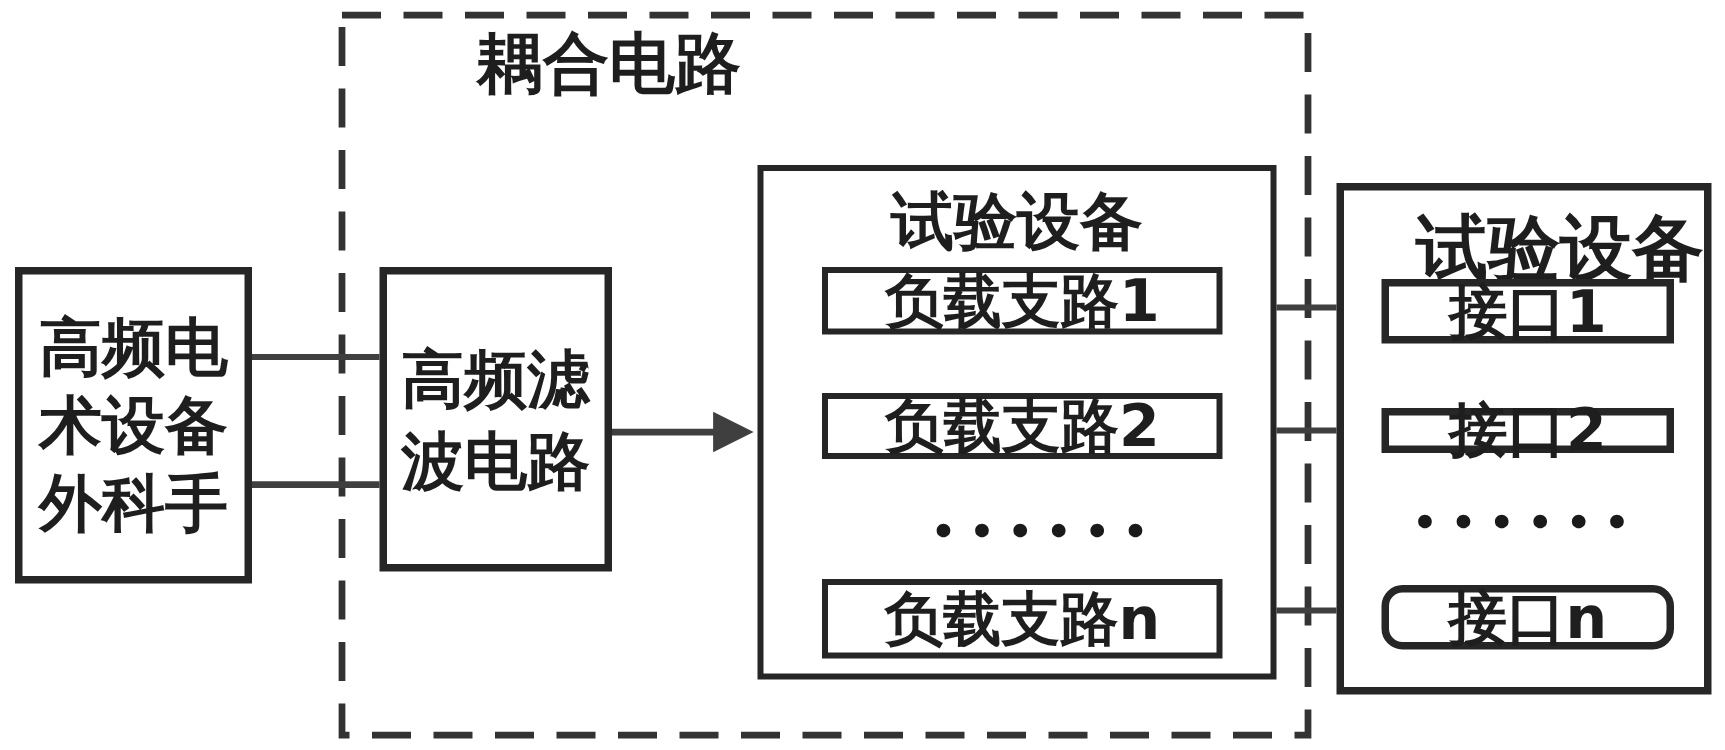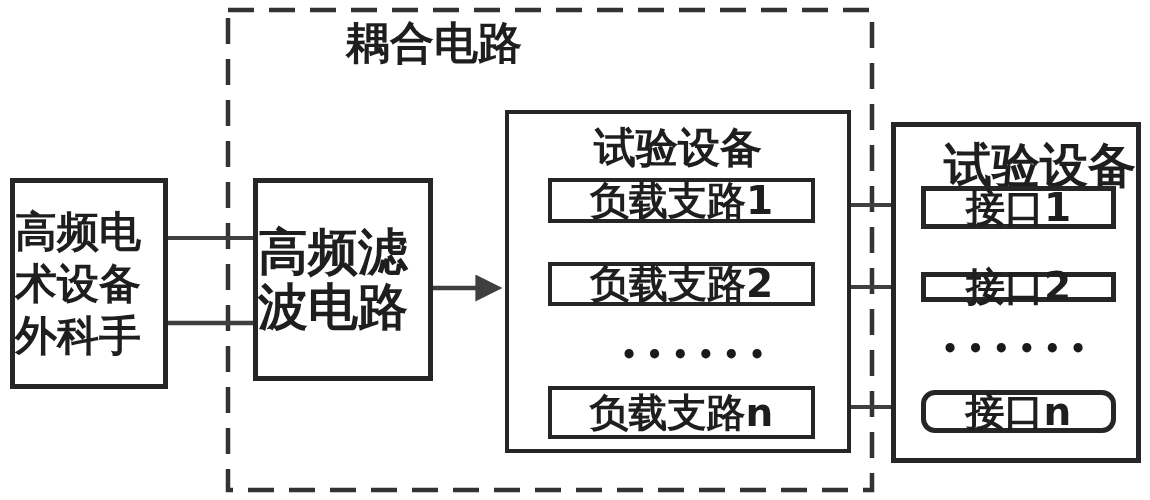--- a/index.html
+++ b/index.html
@@ -24,47 +24,47 @@
   }
   .box {
     position: absolute;
     box-sizing: border-box;
     border: 5px solid #262626;
     background: #ffffff;
     z-index: 2;
   }
   .flexcenter {
     display: flex;
-    align-items: flex-start;
+    align-items: center;
     justify-content: center;
     text-align: center;
   }
   .source-box {
     left: 10px; top: 178px;
     width: 158px; height: 211px;
     flex-direction: column;
     font-size: 42px;
     line-height: 52px;
     font-weight: 600;
   }
   .coupling-label {
     position: absolute;
     left: 318px; top: 18px;
     width: 204px; height: 50px;
     font-size: 44px;
     line-height: 50px;
     font-weight: 600;
-    text-align: right;
+    text-align: left;
     z-index: 2;
   }
   .filter-box {
     left: 253px; top: 178px;
-    width: 180px; height: 203px;
+    width: 155px; height: 203px;
     flex-direction: column;
-    font-size: 50px;
+    font-size: 42px;
     line-height: 55px;
     font-weight: 600;
   }
   .load-box {
     left: 505px; top: 110px;
     width: 346px; height: 343px;
     border-width: 4px;
   }
   .load-title {
     position: absolute;

